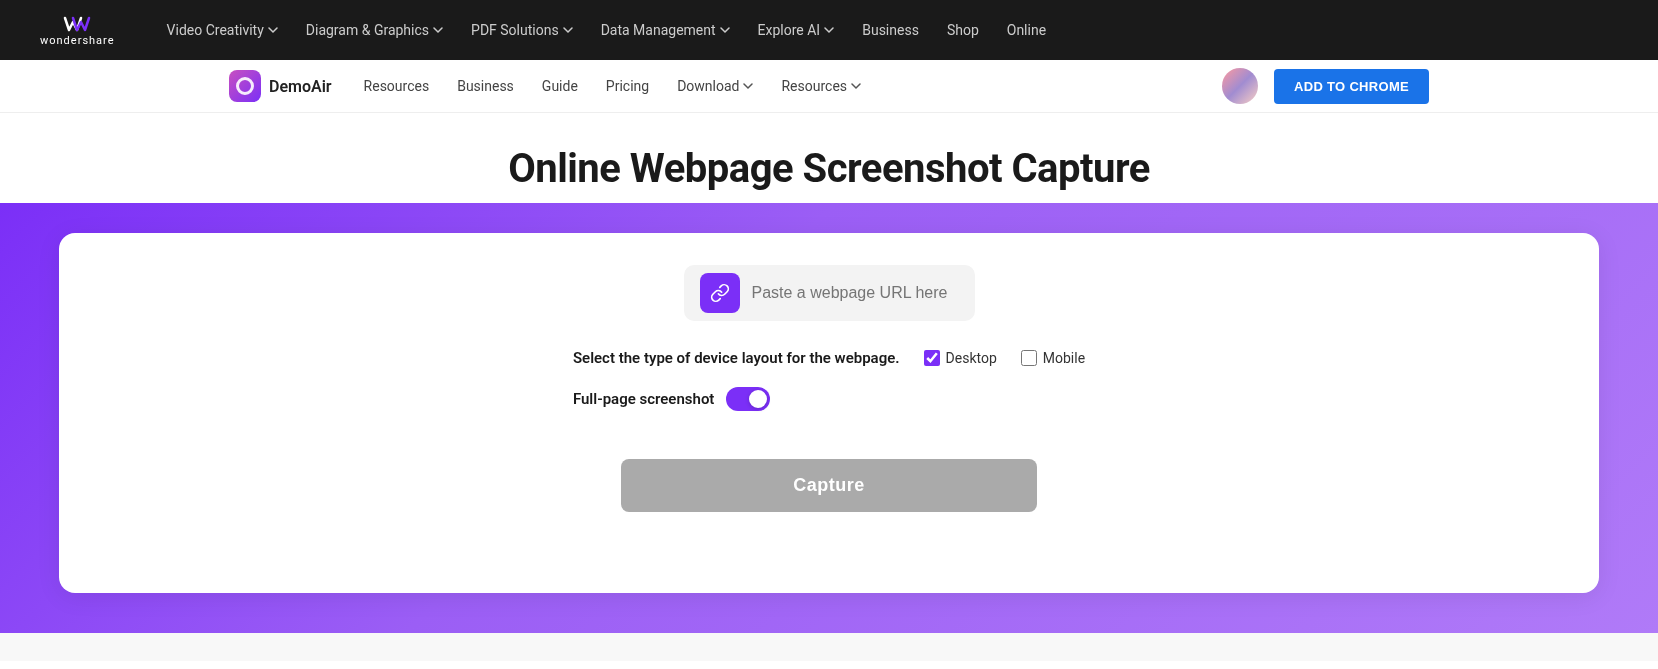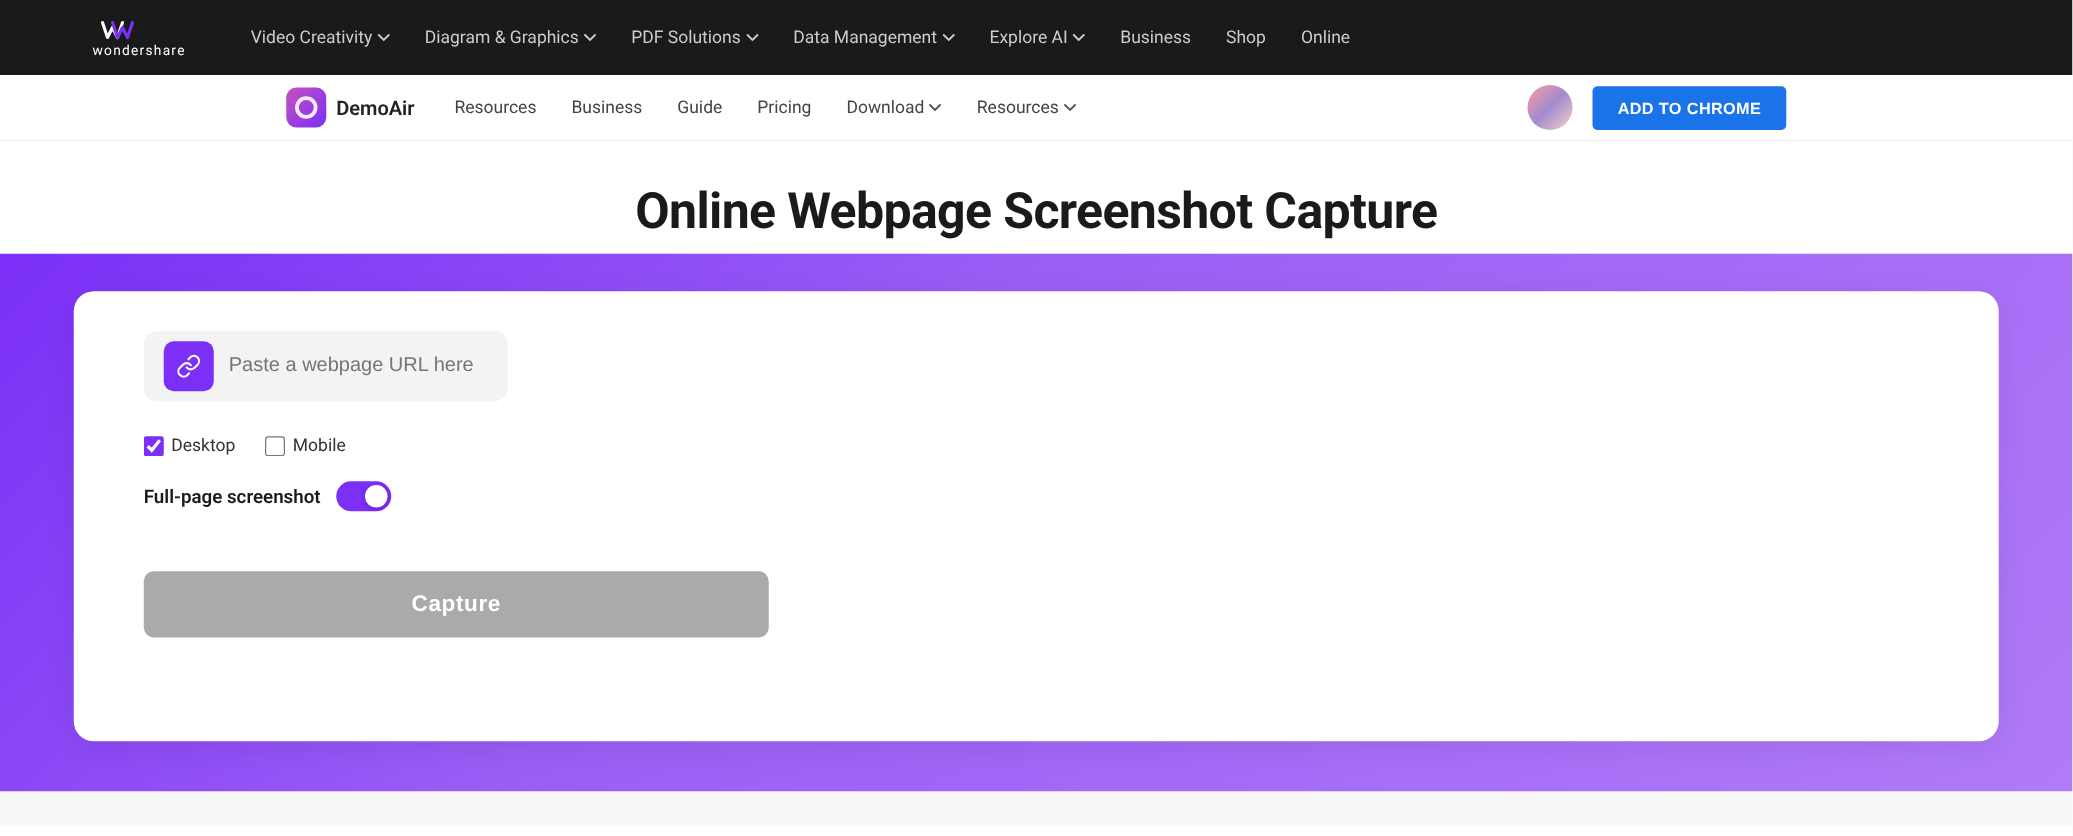--- a/index.html
+++ b/index.html
@@ -21,21 +21,20 @@
       margin-right: 20px;
     }
     .logo-icon {
       width: 32px;
       height: 20px;
     }
     .logo-text {
       color: #fff;
       font-size: 11px;
       letter-spacing: 1px;
-      margin-left: 34px;
     }
     .top-nav-items {
       display: flex;
       align-items: center;
       gap: 28px;
       flex: 1;
     }
     .top-nav-item {
       color: #ccc;
       font-size: 14px;
@@ -164,21 +163,21 @@
     }
     .capture-card {
       background: #fff;
       border-radius: 16px;
       padding: 32px 56px 40px;
       width: 100%;
       max-width: 1540px;
       min-height: 360px;
       display: flex;
       flex-direction: column;
-      align-items: flex-start;
+      align-items: center;
       box-shadow: 0 4px 24px rgba(0,0,0,0.08);
     }
 
     
     .url-input-row {
       display: flex;
       align-items: center;
       background: #f3f3f3;
       border-radius: 10px;
       padding: 8px 16px;
@@ -292,21 +291,21 @@
       display: flex;
       justify-content: center;
       margin-top: 48px;
     }
     .capture-btn {
       background: #aaa;
       color: #fff;
       border: none;
       border-radius: 8px;
       padding: 16px 0;
-      width: 500px;
+      width: 416px;
       font-size: 18px;
       font-weight: 600;
       cursor: pointer;
       letter-spacing: 0.5px;
     }
   </style>
 </head>
 <body>
 
 <nav class="top-nav">
@@ -414,20 +413,21 @@
           <svg viewBox="0 0 24 24">
             <path d="M10 13a5 5 0 0 0 7.54.54l3-3a5 5 0 0 0-7.07-7.07l-1.72 1.71" stroke-linecap="round" stroke-linejoin="round"></path>
             <path d="M14 11a5 5 0 0 0-7.54-.54l-3 3a5 5 0 0 0 7.07 7.07l1.71-1.71" stroke-linecap="round" stroke-linejoin="round"></path>
           </svg>
         </div>
         <input type="text" class="url-input" placeholder="Paste a webpage URL here" style="">
       </div>
 
       <div class="options-row">
         <div class="device-layout-row">
+          <span class="device-layout-label">Select the type of device layout for the webpage.</span>
           <label class="checkbox-item">
             <input type="checkbox" checked="" style="">
             <span class="checkbox-label">Desktop</span>
           </label>
           <label class="checkbox-item">
             <input type="checkbox" style="">
             <span class="checkbox-label">Mobile</span>
           </label>
         </div>
         <div class="fullpage-row">

